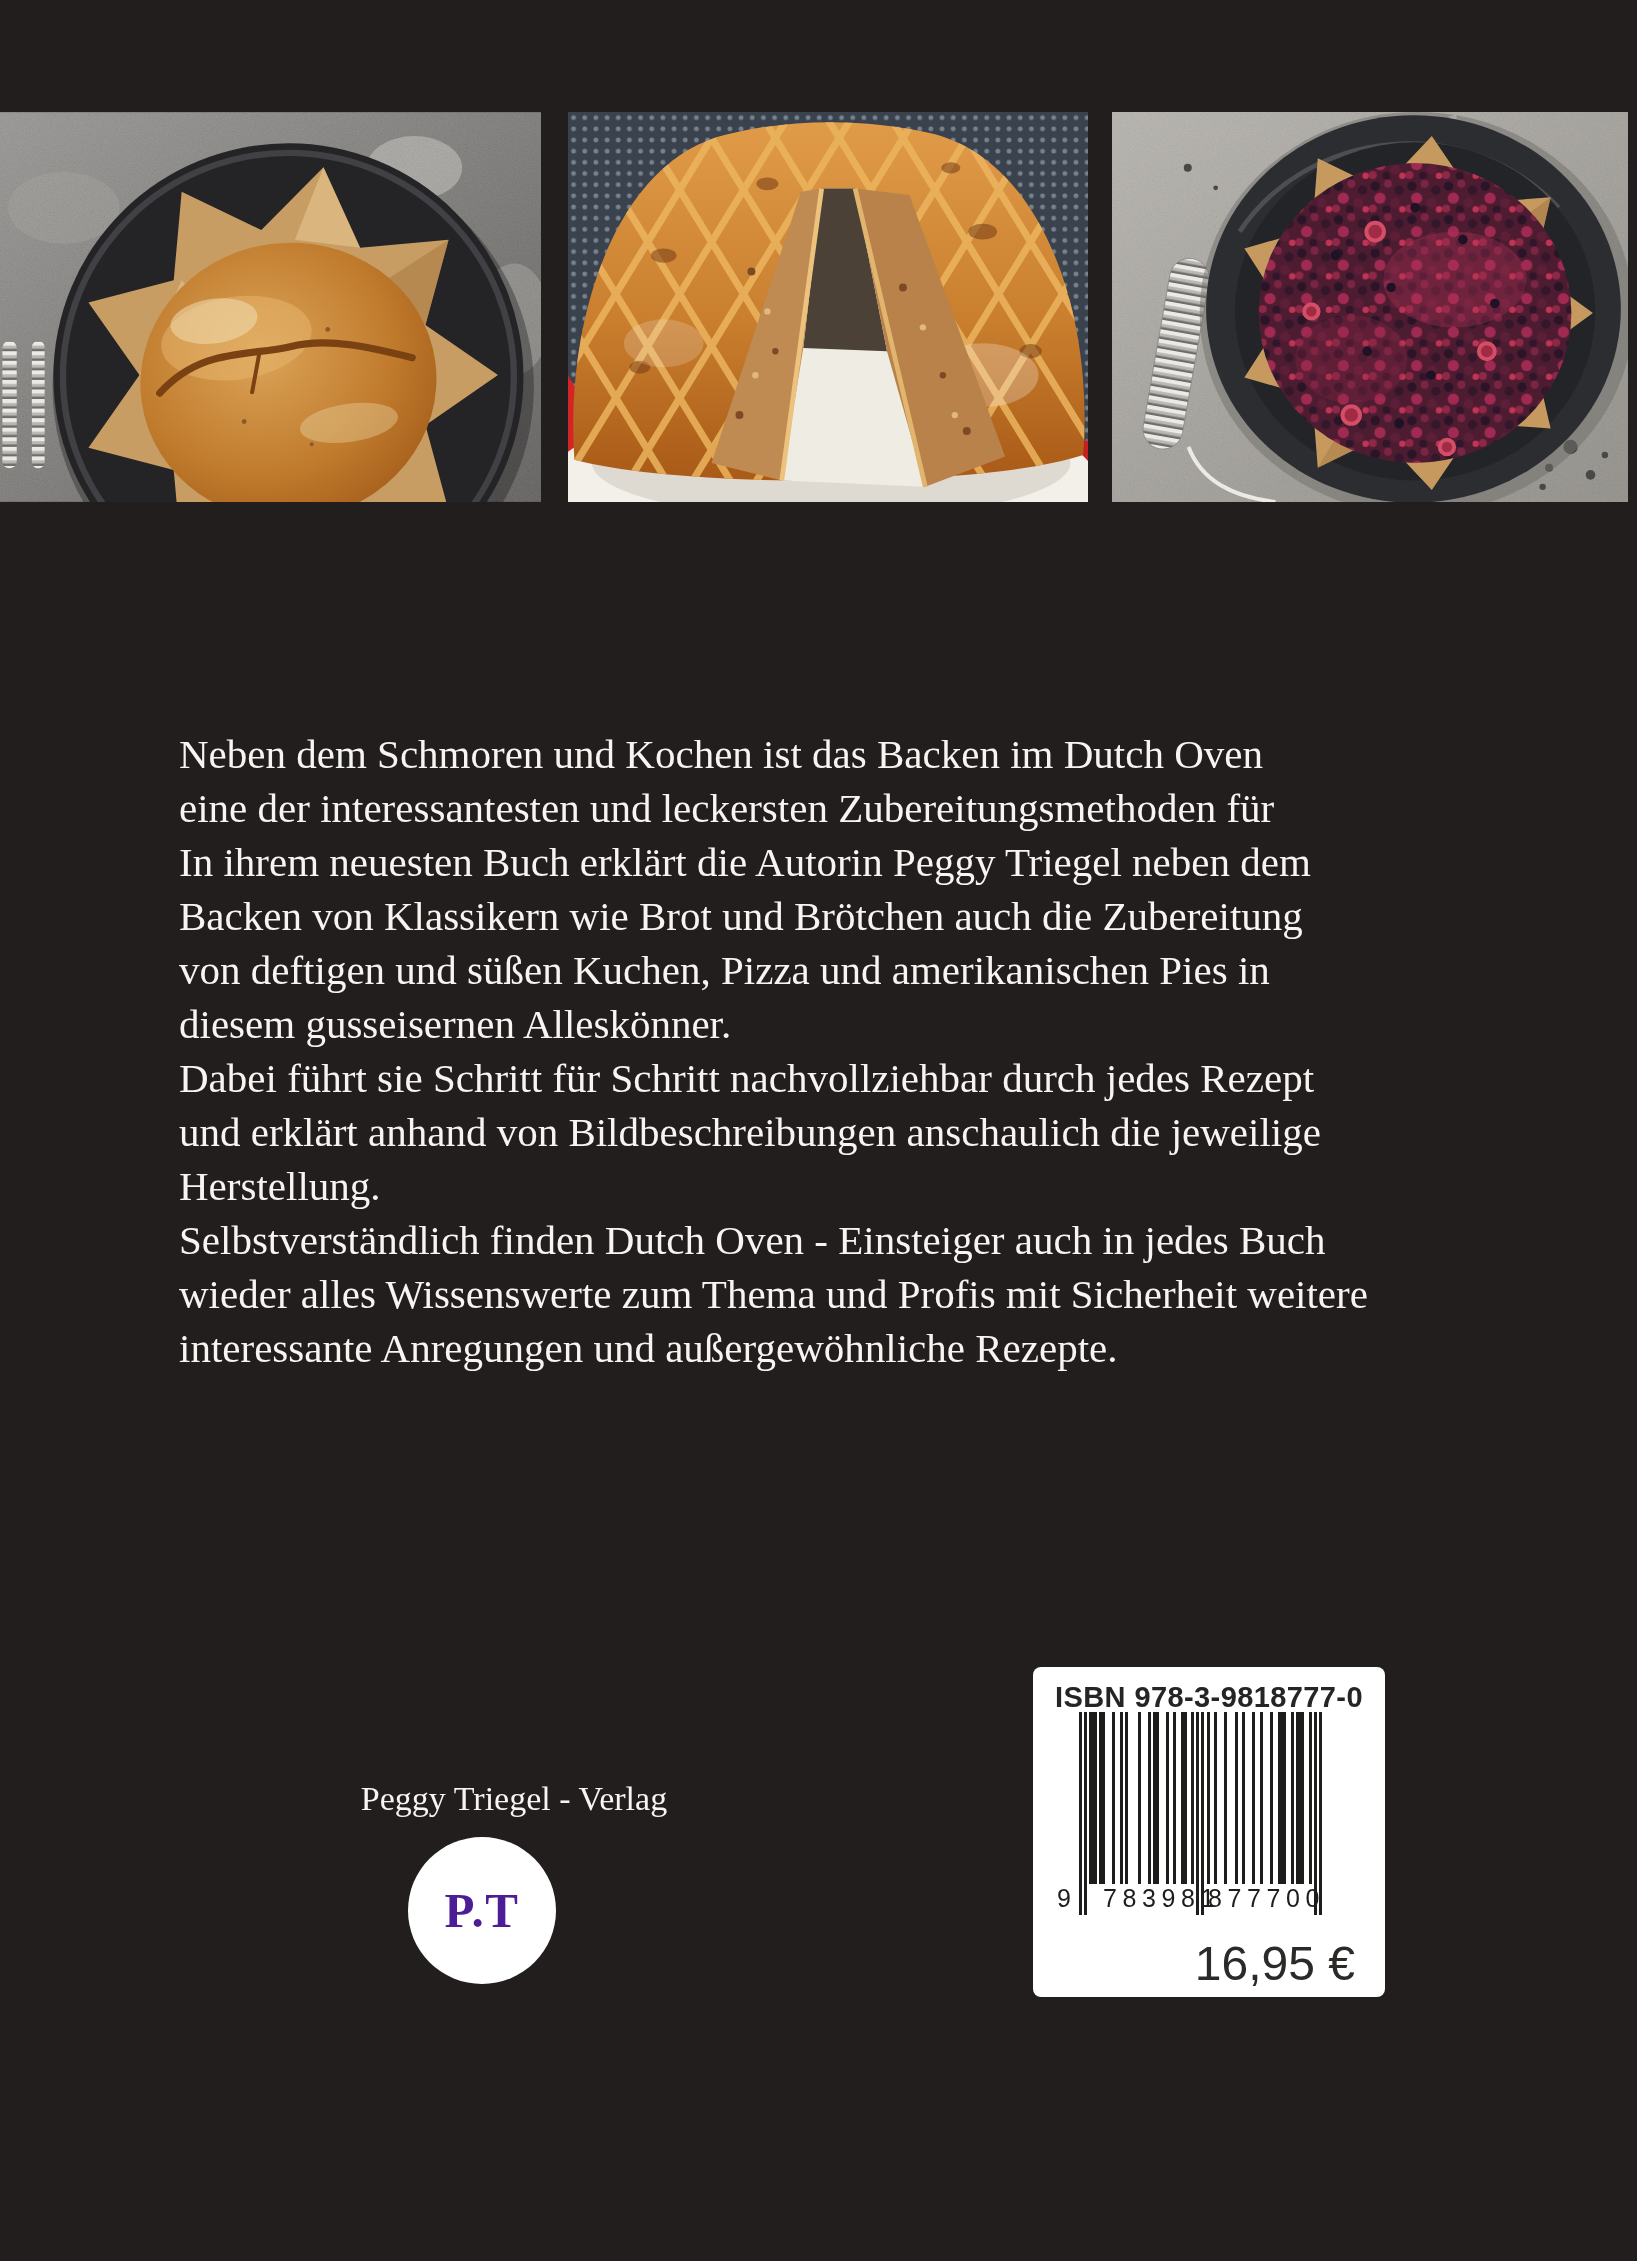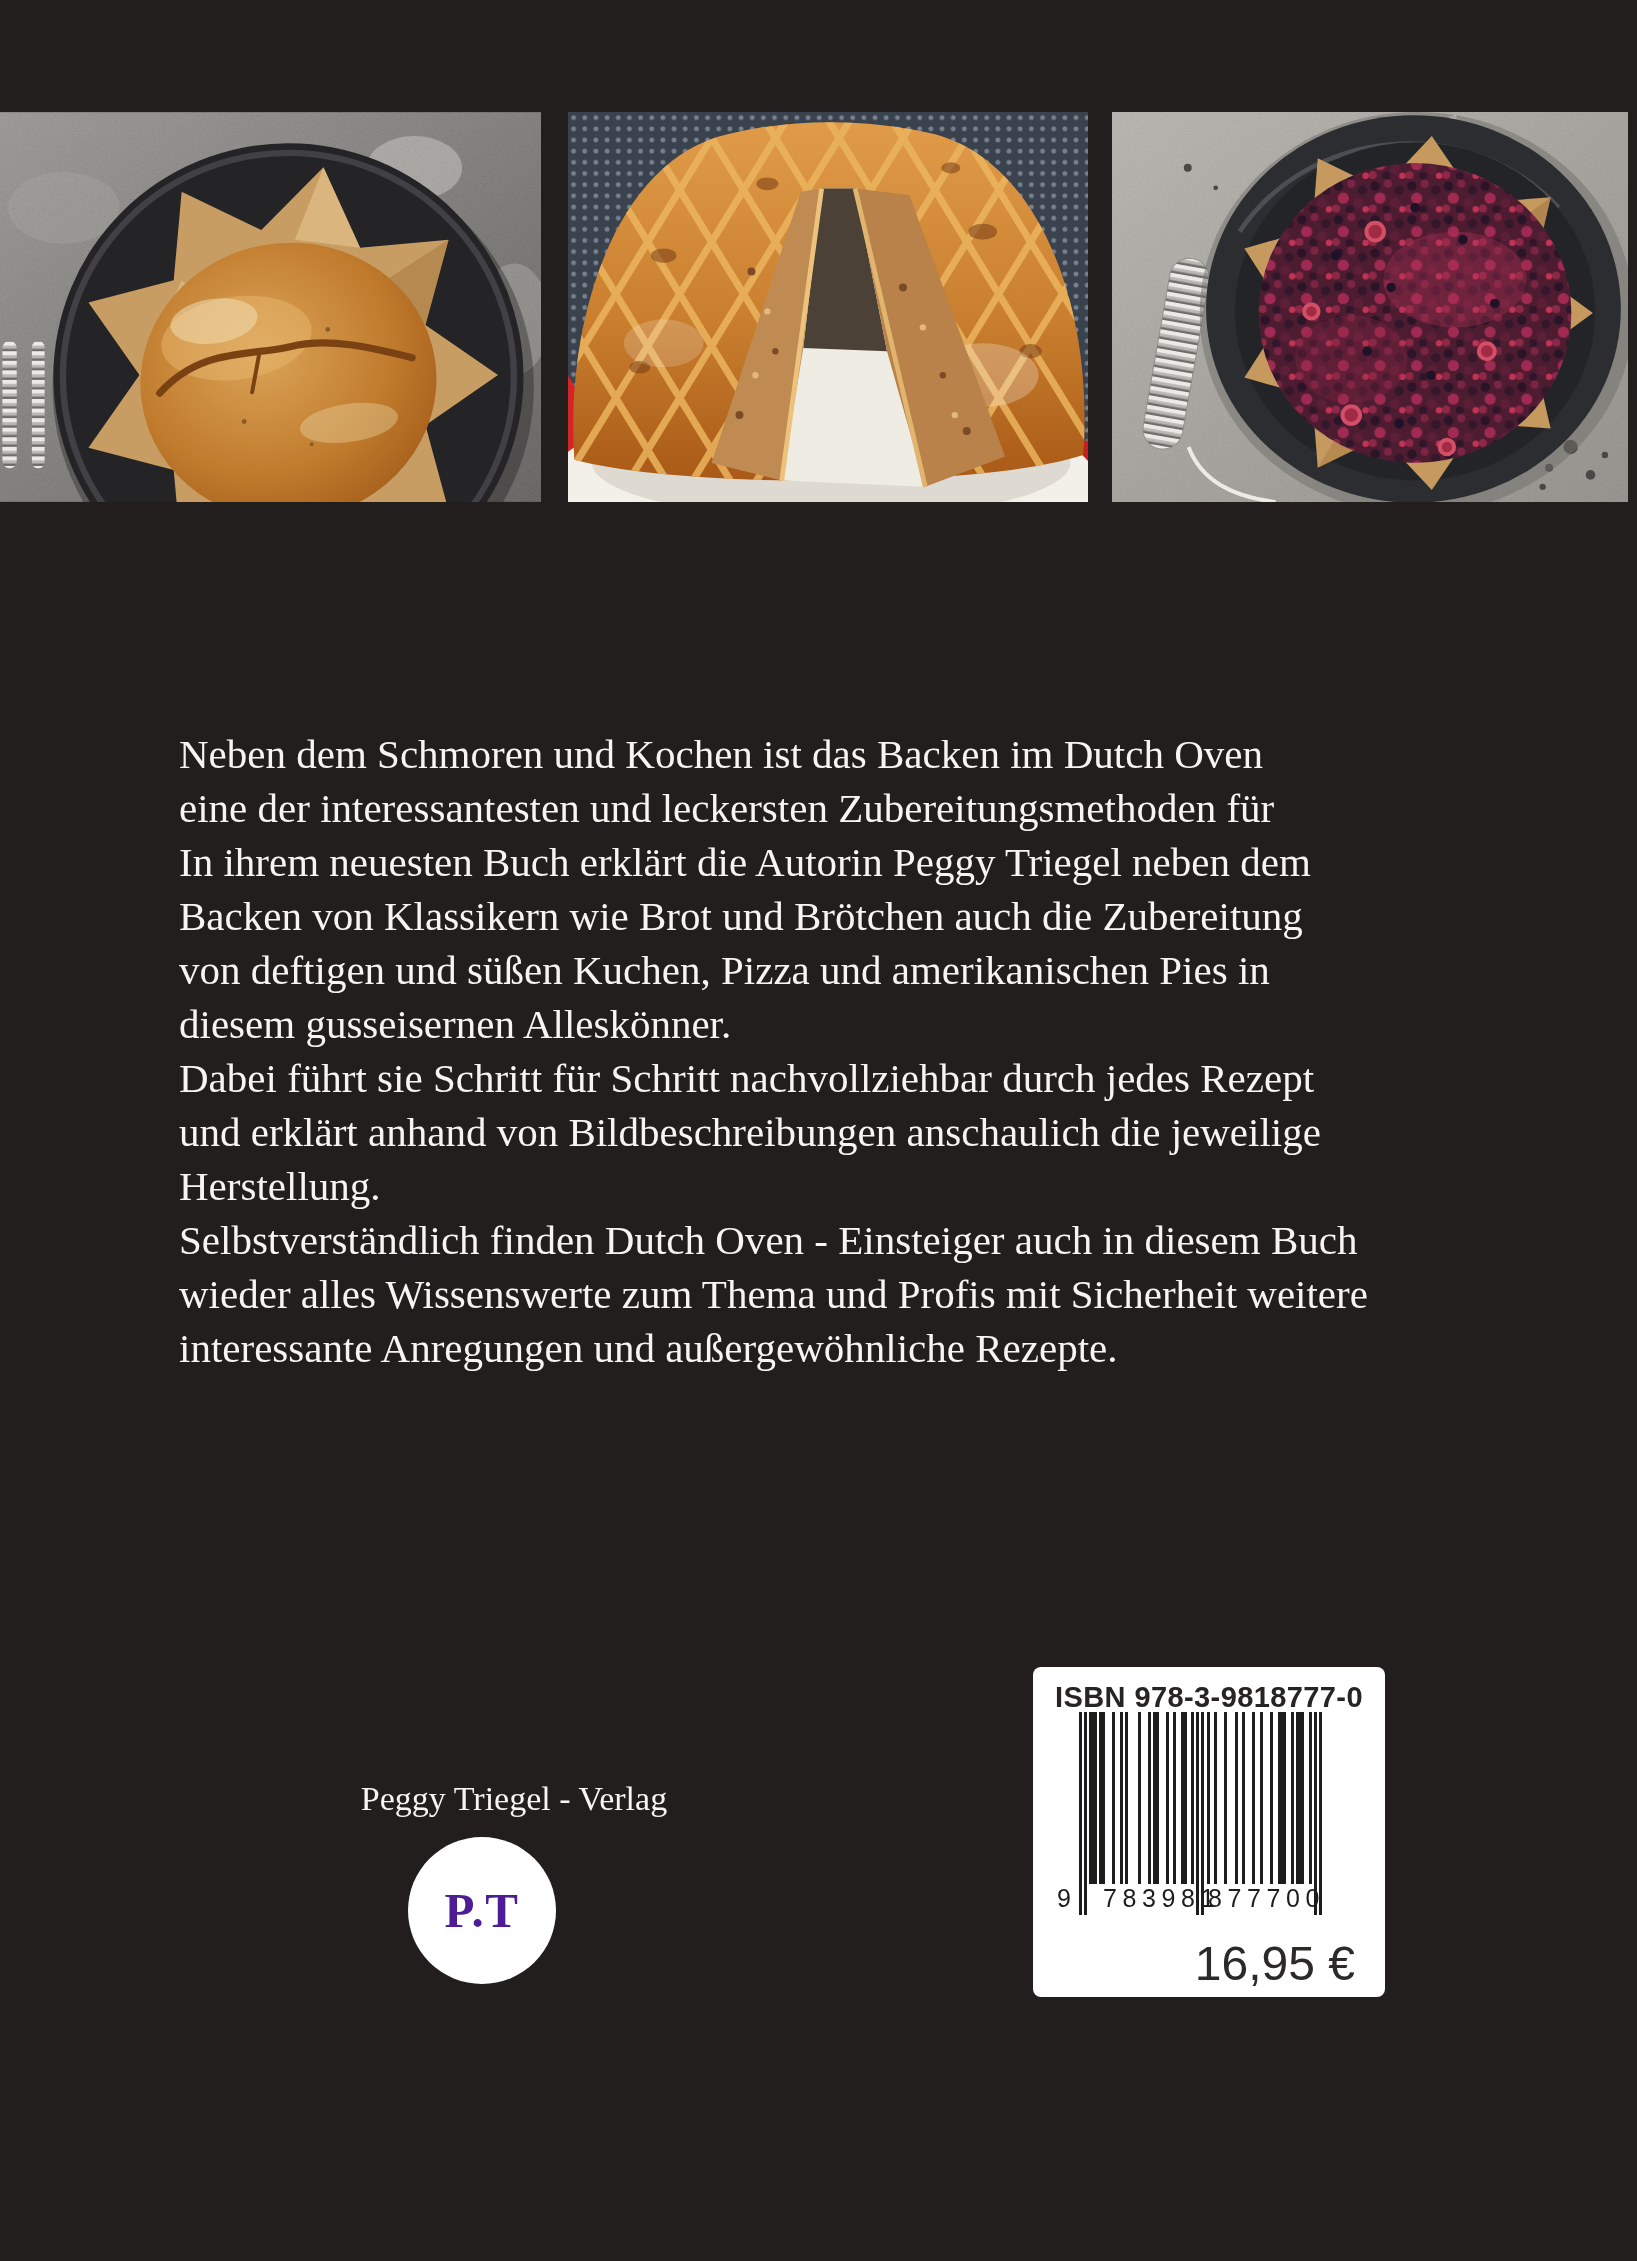--- a/index.html
+++ b/index.html
@@ -234,21 +234,21 @@
   <div class="blurb">
     <div>Neben dem Schmoren und Kochen ist das Backen im Dutch Oven</div>
     <div>eine der interessantesten und leckersten Zubereitungsmethoden für</div>
     <div>In ihrem neuesten Buch erklärt die Autorin Peggy Triegel neben dem</div>
     <div>Backen von Klassikern wie Brot und Brötchen auch die Zubereitung</div>
     <div>von deftigen und süßen Kuchen, Pizza und amerikanischen Pies in</div>
     <div>diesem gusseisernen Alleskönner.</div>
     <div>Dabei führt sie Schritt für Schritt nachvollziehbar durch jedes Rezept</div>
     <div>und erklärt anhand von Bildbeschreibungen anschaulich die jeweilige</div>
     <div>Herstellung.</div>
-    <div>Selbstverständlich finden Dutch Oven - Einsteiger auch in diesem Buch</div>
+    <div>Selbstverständlich finden Dutch Oven - Einsteiger auch in jedes Buch</div>
     <div>wieder alles Wissenswerte zum Thema und Profis mit Sicherheit weitere</div>
     <div>interessante Anregungen und außergewöhnliche Rezepte.</div>
   </div>
 
   <div class="publisher-label">Peggy Triegel - Verlag</div>
   <div class="logo-circle">
     <span>P.T</span>
   </div>
 
   <div class="isbn-box">

